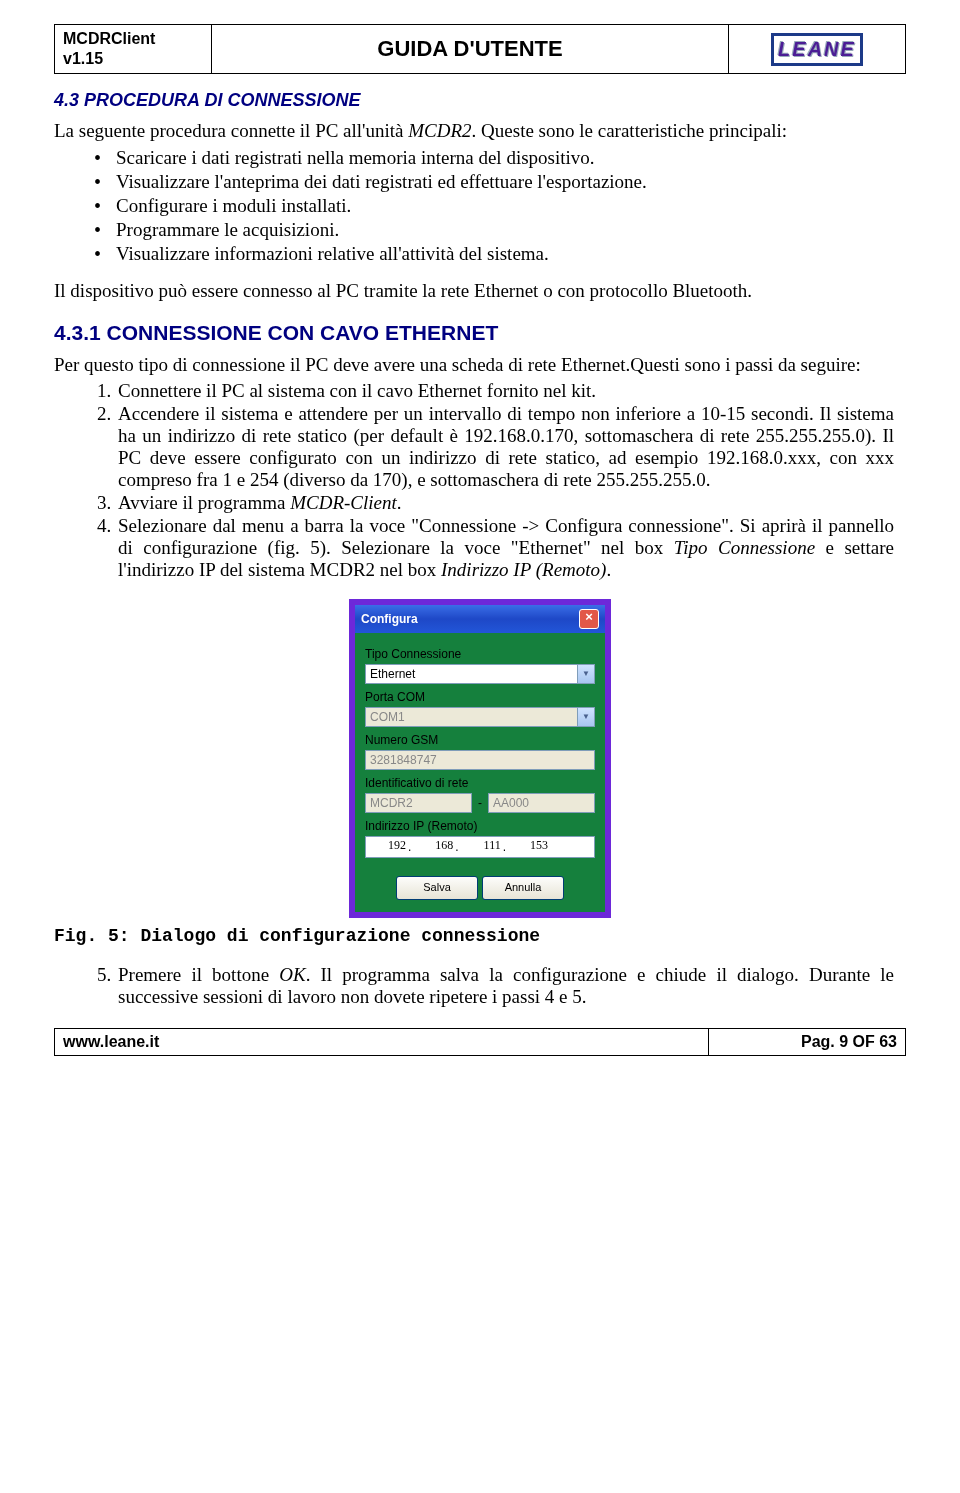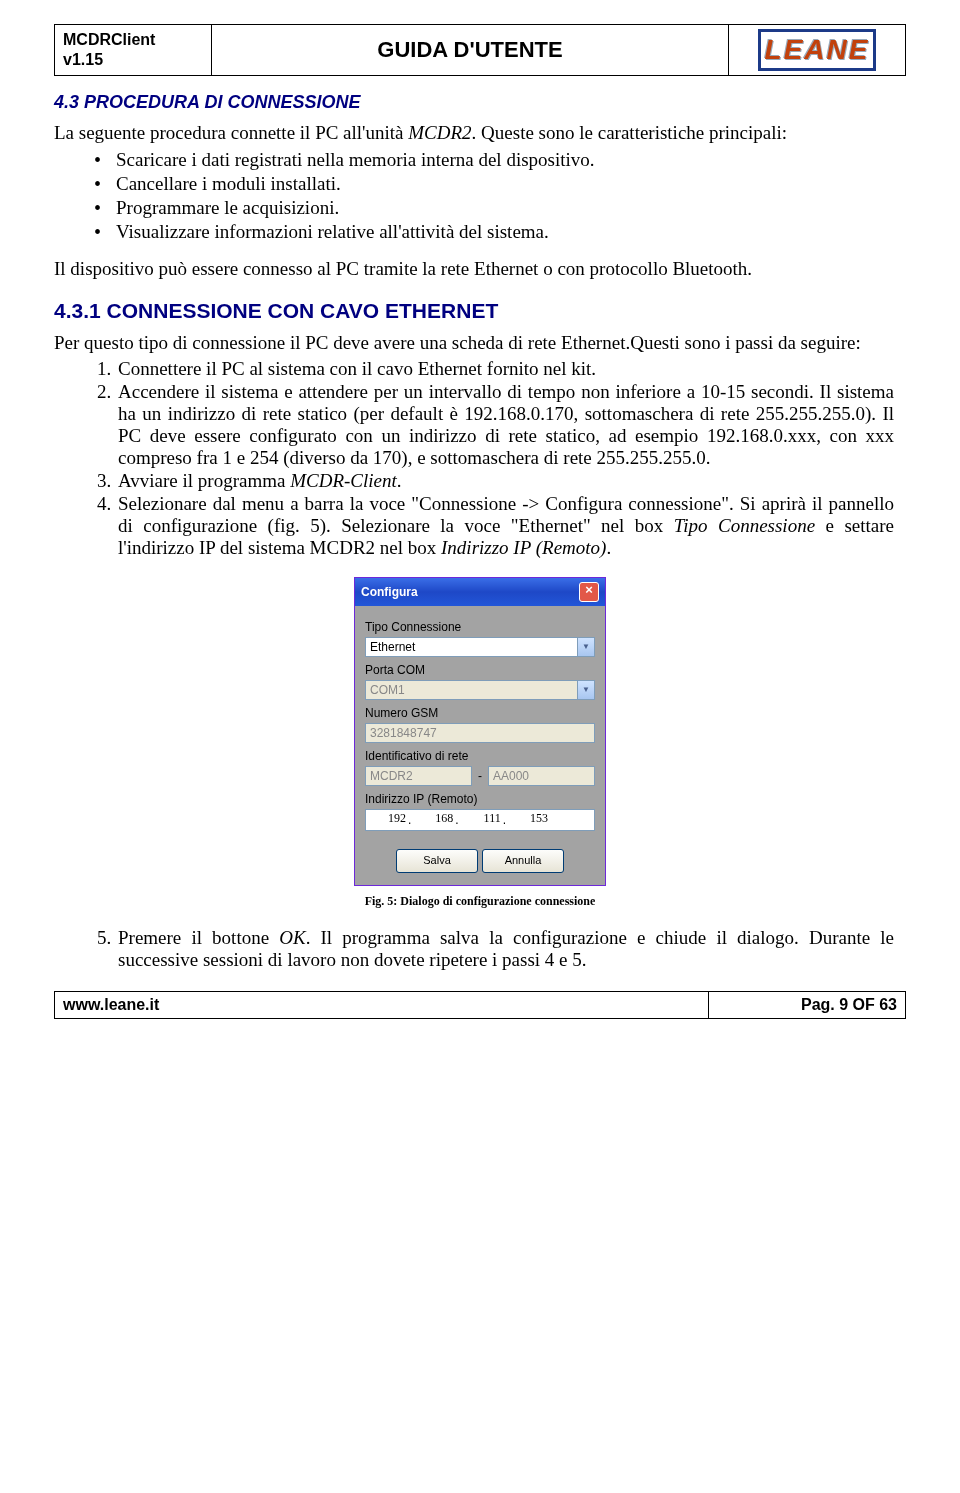--- a/index.html
+++ b/index.html
@@ -41,23 +41,23 @@
   .header-right {
     width: 160px;
     text-align: center;
   }
   .leane-logo {
     display: inline-block;
     border: 3px solid #1c3a88;
     padding: 2px 4px;
     font-family: "Arial Black", Arial, sans-serif;
     font-weight: 900;
-    font-size: 28px;
+    font-size: 20px;
     letter-spacing: 2px;
-    color: #c2410c;
+    color: #4c1d95;
     font-style: italic;
     text-shadow: 1px 1px 0 #9ab, -1px -1px 0 #9ab;
     background: #fff;
   }
   h2.section {
     font-family: Arial, Helvetica, sans-serif;
     font-weight: bold;
     font-size: 18px;
     font-style: italic;
     color: #000080;
@@ -99,35 +99,35 @@
   ol.numbered li {
     margin: 1px 0;
     text-align: justify;
     padding-left: 2px;
   }
   .fig-wrap {
     text-align: center;
     margin: 18px 0 8px 0;
   }
   .fig-caption {
-    text-align: center;
-    font-weight: bold;
-    font-size: 12px;
+    font-weight: bold;
+    font-size: 18px;
     margin: 6px 0 18px 0;
+    font-family: Liberation Mono, monospace;
   }
 
   
   .xp-dialog {
     display: inline-block;
     width: 250px;
     font-family: Tahoma, Arial, sans-serif;
     font-size: 12px;
     text-align: left;
-    border: 1px solid #6d28d9;
-    background: #a3a3a3;
+    border: 6px solid #6d28d9;
+    background: #15803d;
   }
   .xp-title {
     background: linear-gradient(to bottom, #3a6ee7, #1e48c7 50%, #2256d8);
     color: #fff;
     font-weight: bold;
     padding: 4px 6px;
     display: flex;
     justify-content: space-between;
     align-items: center;
     height: 20px;
@@ -248,21 +248,22 @@
     <span class="it">4.3</span>
     <span class="it">PROCEDURA DI CONNESSIONE</span>
   </h2>
 
   <p class="body-text">
     <span>La seguente procedura connette il PC all'unità </span><span class="it">MCDR2</span><span>.   Queste sono le caratteristiche principali:</span>
   </p>
 
   <ul class="bulleted">
     <li>Scaricare i dati registrati nella memoria interna del dispositivo.</li>
-    <li>Cancellare i moduli installati.</li>
+    <li>Visualizzare l'anteprima dei dati registrati ed effettuare l'esportazione.</li>
+    <li>Configurare i moduli installati.</li>
     <li>Programmare le acquisizioni.</li>
     <li>Visualizzare informazioni relative all'attività del sistema.</li>
   </ul>
 
   <p class="body-text">Il dispositivo può essere connesso al PC tramite la rete Ethernet o con protocollo Bluetooth.</p>
 
   <h3 class="subsection">
     <span>4.3.1</span>
     <span>CONNESSIONE CON CAVO ETHERNET</span>
   </h3>

